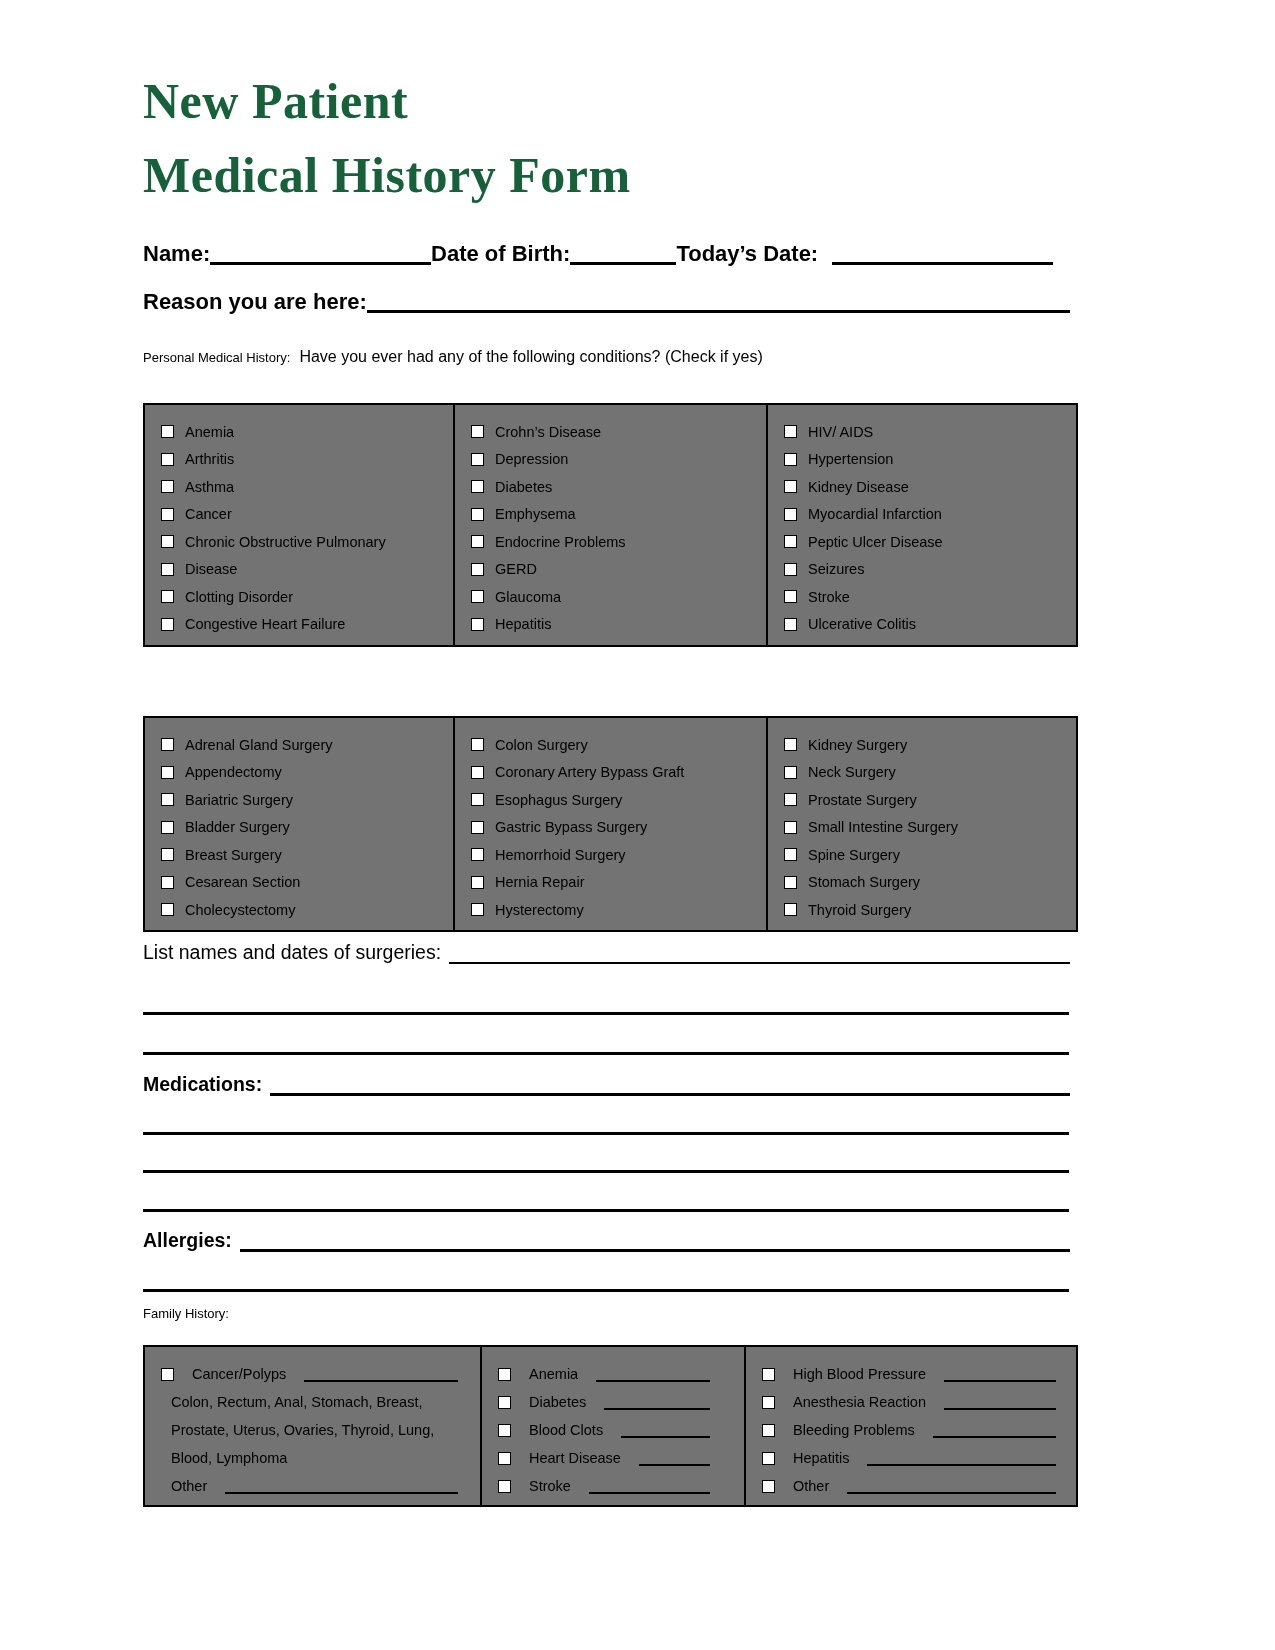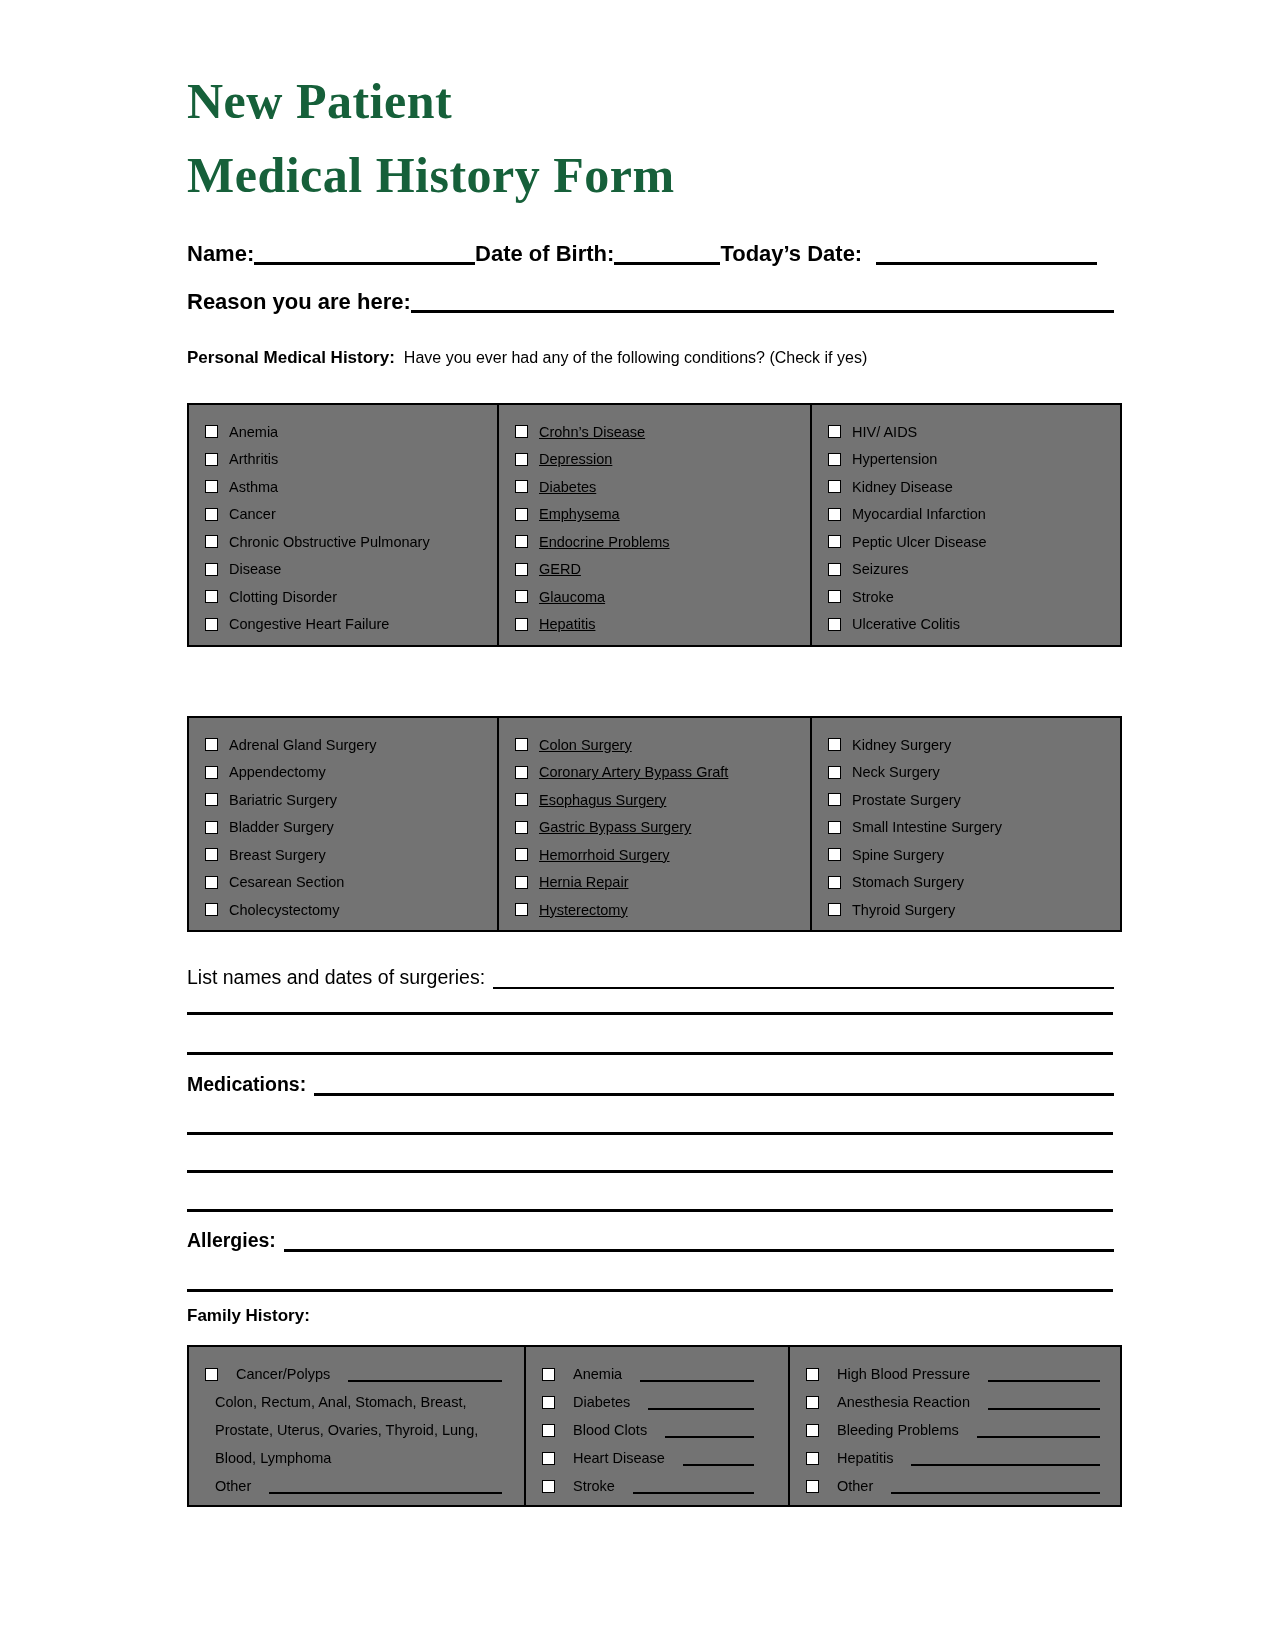--- a/index.html
+++ b/index.html
@@ -1,21 +1,21 @@
 <!DOCTYPE html>
 <html style="--title-color: #16603a;"><head>
 <meta charset="utf-8">
 <style>
   * { margin:0; padding:0; box-sizing:border-box; }
   html,body { background:#ffffff; }
   body {
     width:1275px; height:1650px; position:relative; overflow:hidden;
     font-family:"Liberation Sans", sans-serif; color:#000;
   }
-  .page { position:absolute; left:143px; top:0; width:935px; height:1650px;margin-left:44px; }
+  .page { position:absolute; left:143px; top:0; width:935px; height:1650px; }
   .abs { position:absolute; left:0; right:0; }
 
   
   .title {
     font-family:"Liberation Serif", serif; font-weight:bold;
     font-size:50px; line-height:74px; letter-spacing:.5px;
     color:var(--title-color,#16603a);
   }
 
   
@@ -24,28 +24,28 @@
   .fill { flex:1; border-bottom:3px solid #000; height:14px; }
   .fill.w106 { flex:none; width:106px; }
   .fill.gap14 { margin-left:14px; }
   .big-row { font-size:19.5px; }
   .big-row .lbl { line-height:24px; }
   .big-row .fill { margin-left:8px; }
   .regular { font-weight:normal; }
 
   
   .sec-head { display:flex; align-items:baseline; gap:9px; white-space:nowrap; }
-  .sec-head .h { font-size:17px; font-weight:bold; }
+  .sec-head .h { font-size:13px; font-weight:normal; }
   .sec-head .p { font-size:16px; }
 
   
   .cbtable { display:flex; border:2px solid #000; background:#737373; }
   .cbtable .col { padding:13px 0 0 16px; }
   .cbtable .col + .col { border-left:2px solid #000; }
-  .t1 .c1 { width:308px; } .t1 .c2 { width:313px;text-decoration:underline; } .t1 .c3 { flex:1; }
+  .t1 .c1 { width:308px; } .t1 .c2 { width:313px; } .t1 .c3 { flex:1; }
   .ci { display:flex; align-items:center; height:27.5px; gap:11px; }
   .chk { width:13px; height:13px; border:1.5px solid #000; flex:none; background:#fff; }
   .cl { font-size:14.5px; white-space:nowrap; }
 
   
   .bline { position:absolute; left:0; right:9px; border-top:3px solid #000; height:0; }
 
   
   .t3 .f1 { width:335px; padding-right:22px; }
   .t3 .f2 { width:264px; padding-right:34px; }
@@ -276,21 +276,21 @@
           <span class="chk"></span>
           <span class="cl">Stomach Surgery</span>
         </div>
       <div class="ci">
           <span class="chk"></span>
           <span class="cl">Thyroid Surgery</span>
         </div>
     </div>
   </div>
 
-  <div class="abs field-row big-row regular" style="top:965px; padding-right:8px">
+  <div class="abs field-row big-row regular" style="top:940px; padding-right:8px">
     <span class="lbl">List names and dates of surgeries:</span>
     <span class="fill" style="border-bottom-width:2px"></span>
   </div>
   <div class="bline" style="top:1012px"></div>
   <div class="bline" style="top:1052px"></div>
 
   <div class="abs field-row big-row" style="top:1072px; padding-right:8px">
     <span class="lbl">Medications:</span>
     <span class="fill"></span>
   </div>

